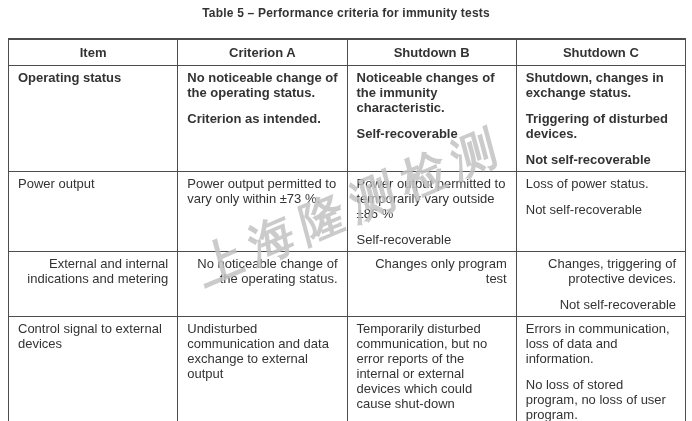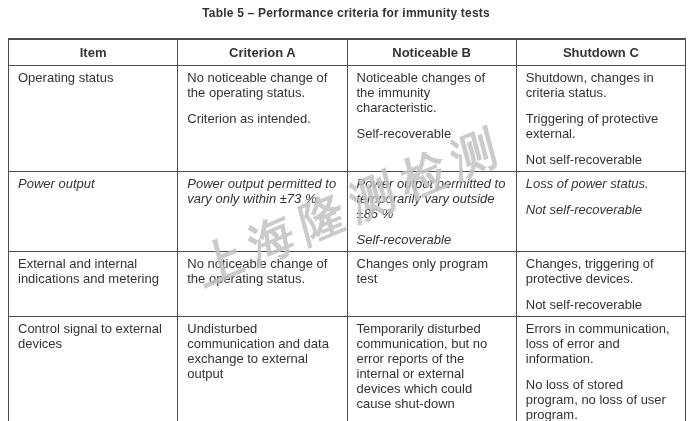--- a/index.html
+++ b/index.html
@@ -39,23 +39,23 @@
     line-height:15px;
     padding:4px 9px 4px 9px;
   }
   table.perf th{
     text-align:center;
     vertical-align:middle;
     font-weight:bold;
     padding:4px 4px;
     height:26px;
   }
-  table.perf tbody tr:nth-child(1){height:96px;}
-  table.perf tbody tr:nth-child(2){height:75px;font-style:italic;}
-  table.perf tbody tr:nth-child(3){height:56px;}
+  table.perf tbody tr:nth-child(1){height:96px;font-weight:bold;}
+  table.perf tbody tr:nth-child(2){height:75px;}
+  table.perf tbody tr:nth-child(3){height:56px;text-align:right;}
   table.perf tbody tr:nth-child(4){height:125px;}
   table.perf td p{margin:0 0 11px 0;}
   table.perf td p:last-child{margin-bottom:0;}
   .watermark{
     position:absolute;
     left:200px;top:240px;
     transform-origin:0 50%;
     transform:rotate(-23deg) skewX(-8deg);
     font-size:46px;
     letter-spacing:9px;
@@ -80,40 +80,40 @@
     <colgroup>
       <col>
         <col>
         <col>
         <col>
     </colgroup>
     <thead>
       <tr>
         <th>Item</th>
         <th>Criterion A</th>
-        <th>Noticeable B</th>
+        <th>Shutdown B</th>
         <th>Shutdown C</th>
       </tr>
     </thead>
     <tbody>
         <tr>
           <td>
             <p>Operating status</p>
           </td>
           <td>
             <p>No noticeable change of the operating status.</p>
             <p>Criterion as intended.</p>
           </td>
           <td>
             <p>Noticeable changes of the immunity characteristic.</p>
             <p>Self-recoverable</p>
           </td>
           <td>
-            <p>Shutdown, changes in criteria status.</p>
-            <p>Triggering of protective external.</p>
+            <p>Shutdown, changes in exchange status.</p>
+            <p>Triggering of disturbed devices.</p>
             <p>Not self-recoverable</p>
           </td>
         </tr>
         <tr>
           <td>
             <p>Power output</p>
           </td>
           <td>
             <p>Power output permitted to vary only within ±73 %.</p>
           </td>
@@ -145,20 +145,20 @@
           <td>
             <p>Control signal to external devices</p>
           </td>
           <td>
             <p>Undisturbed communication and data exchange to external output</p>
           </td>
           <td>
             <p>Temporarily disturbed communication, but no error reports of the internal or external devices which could cause shut-down</p>
           </td>
           <td>
-            <p>Errors in communication, loss of error and information.</p>
+            <p>Errors in communication, loss of data and information.</p>
             <p>No loss of stored program, no loss of user program.</p>
           </td>
         </tr>
       </tbody>
   </table>
 
 </div>
 
 </body></html>

